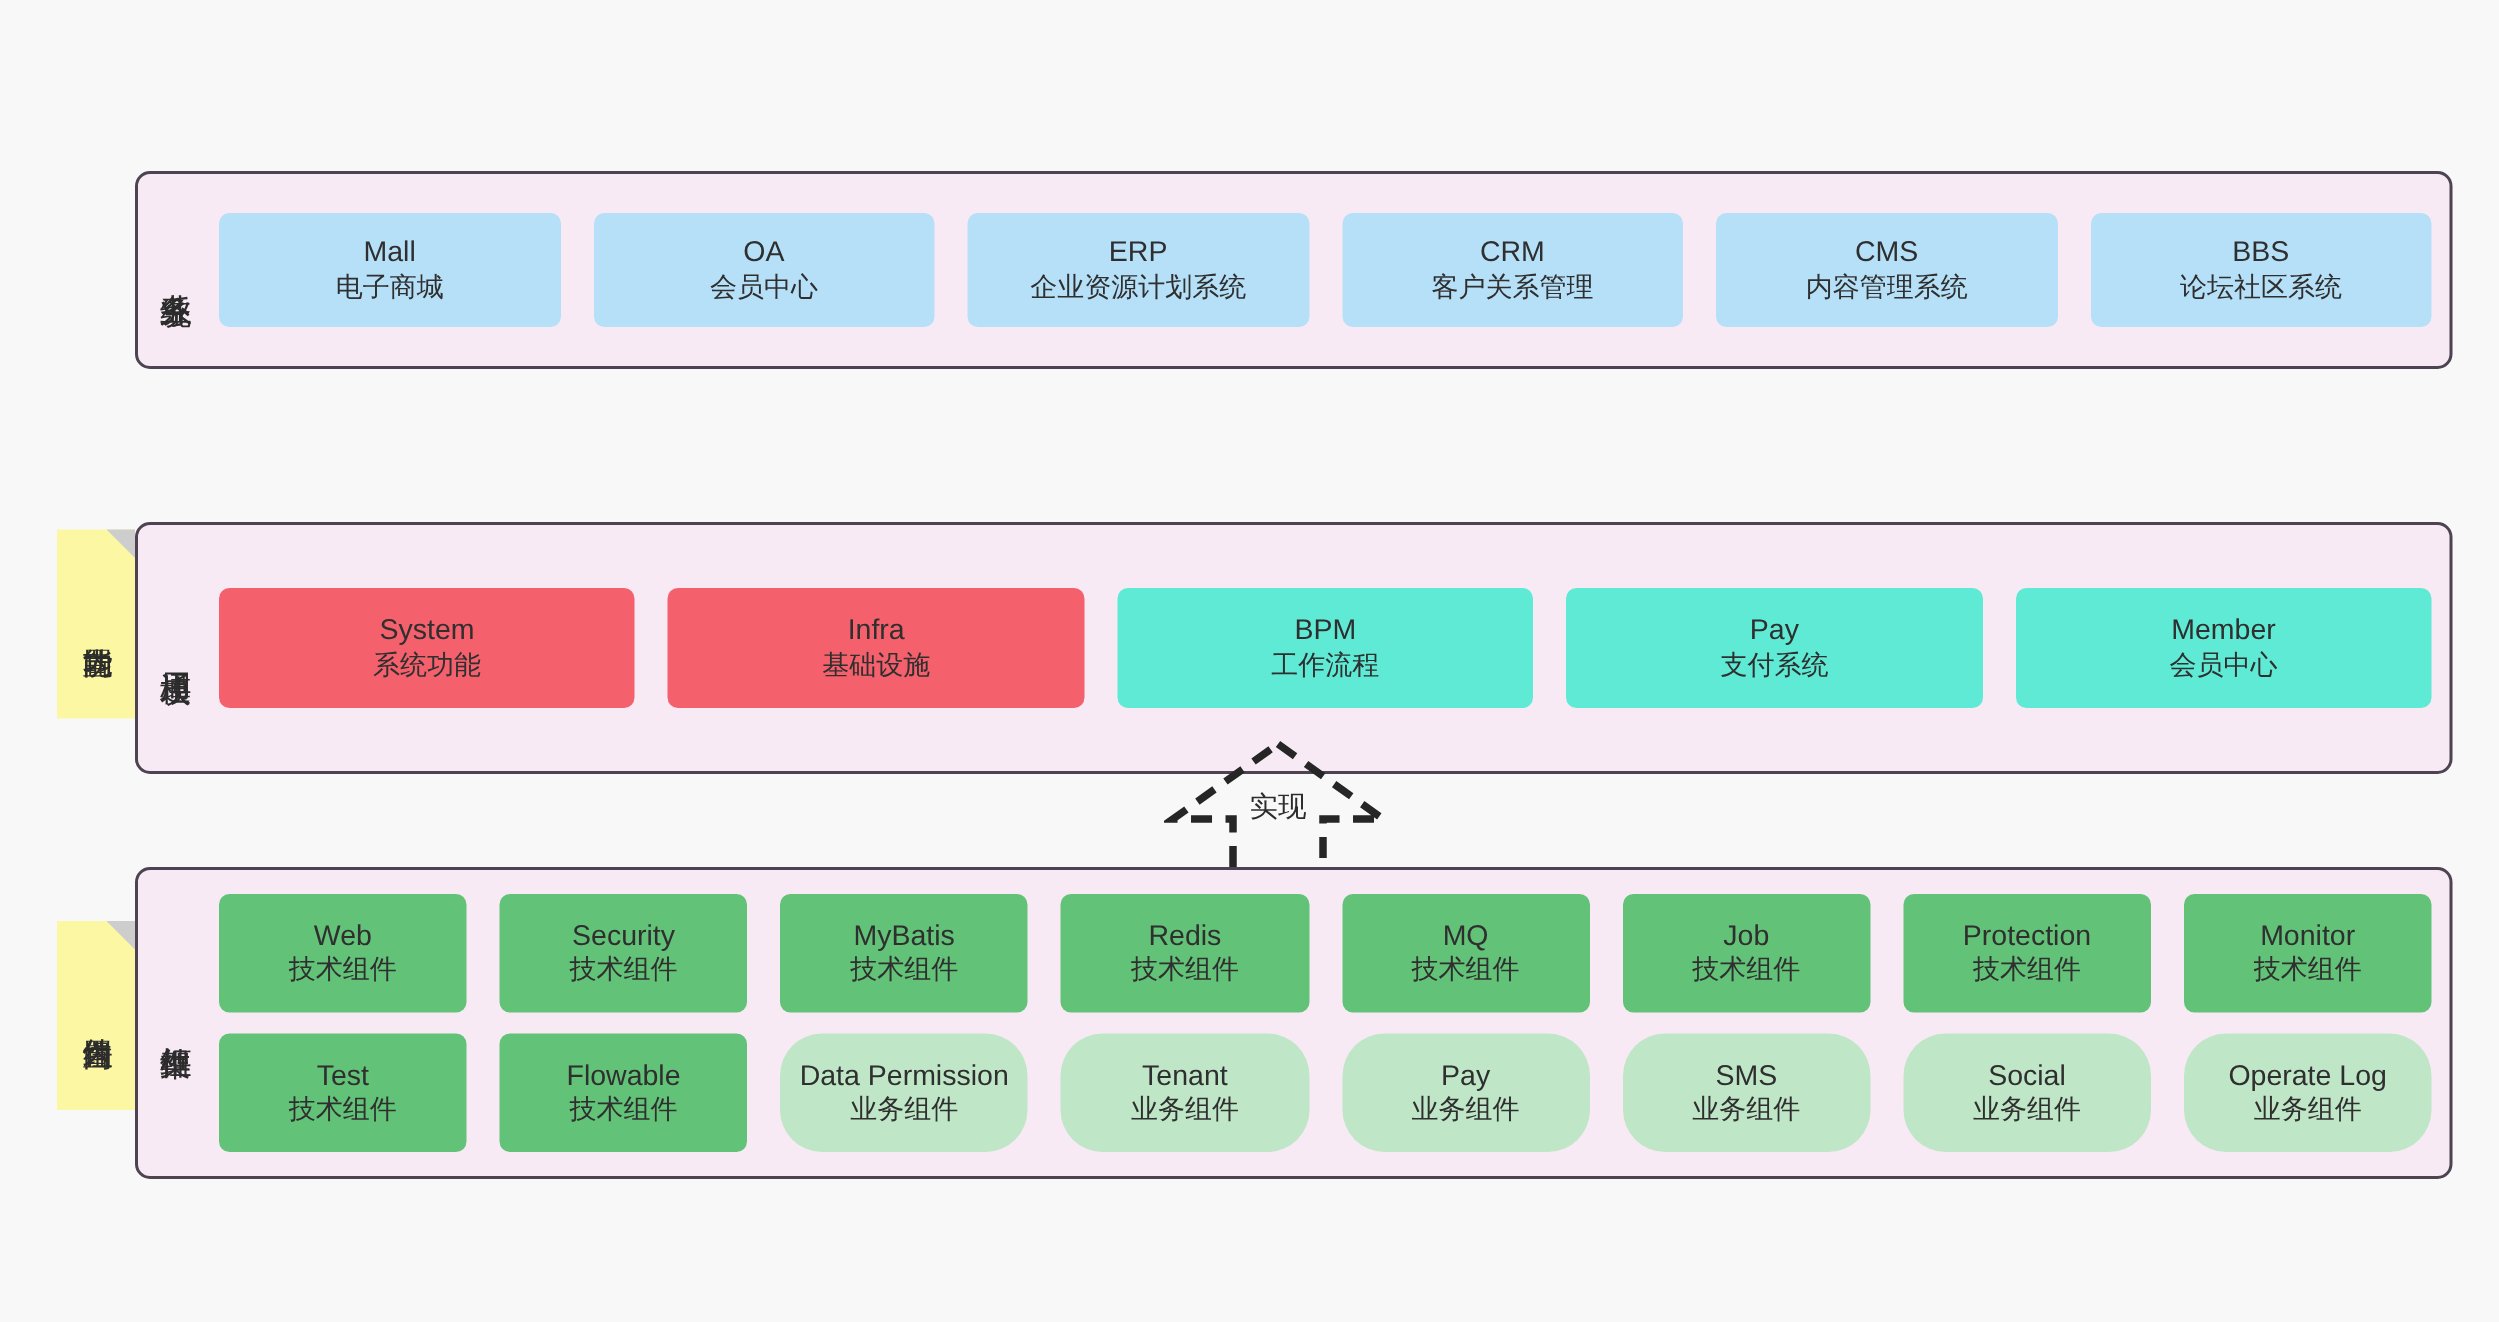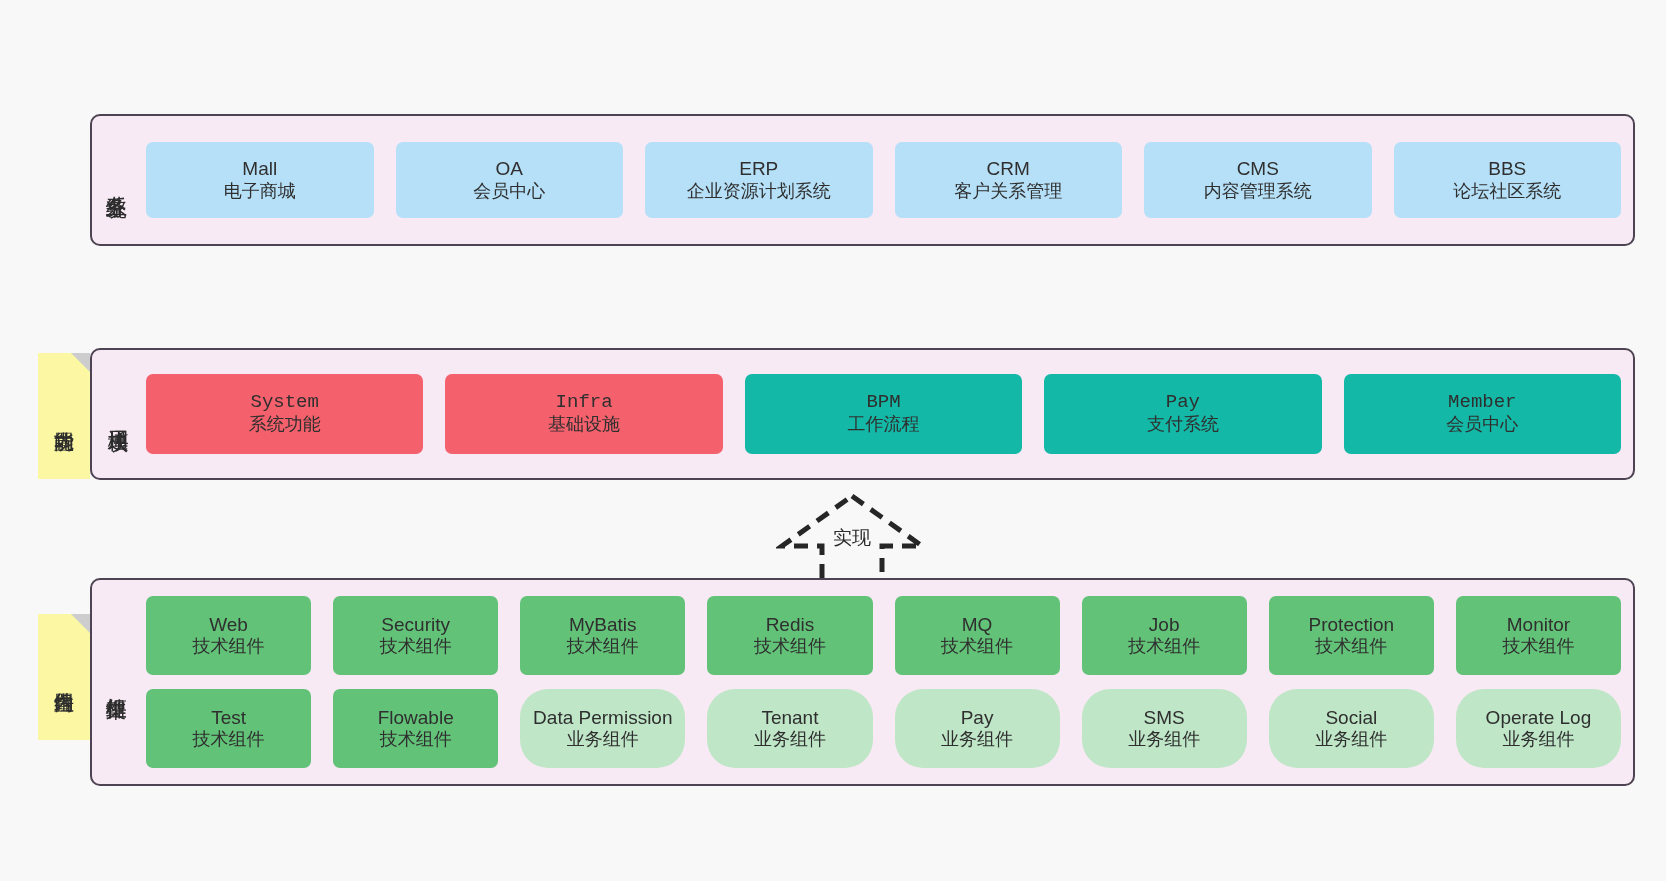--- a/index.html
+++ b/index.html
@@ -82,29 +82,29 @@
     font-size: 19px;
     color: #2f2f2f;
   }
   .card .subtitle {
     font-size: 18px;
     color: #2f2f2f;
   }
 
   .card.blue   { background: #b5e0f8; }
   .card.red    { background: #f4606c; }
-  .card.pink   { background: #14b8a6; }
+  .card.pink   { background: #5eead4; }
   .card.green  { background: #62c278; }
   .card.lgreen { background: #bfe6c7; border-radius: 28px; }
 
   
   #layer-business { left: 90px;  top: 114px; width: 1545px; height: 132px; }
   #layer-business .row { height: 76px; }
 
-  #layer-common   { left: 90px;  top: 348px; width: 1545px; height: 132px; font-family: Liberation Mono, monospace; }
+  #layer-common   { left: 90px;  top: 348px; width: 1545px; height: 168px; }
   #layer-common .row { height: 80px; }
 
   #layer-framework{ left: 90px;  top: 578px; width: 1545px; height: 208px; }
   #layer-framework .row { height: 79px; }
 
   
   .sticky {
     position: absolute;
     width: 52px;
     background: #fbf7a3;

